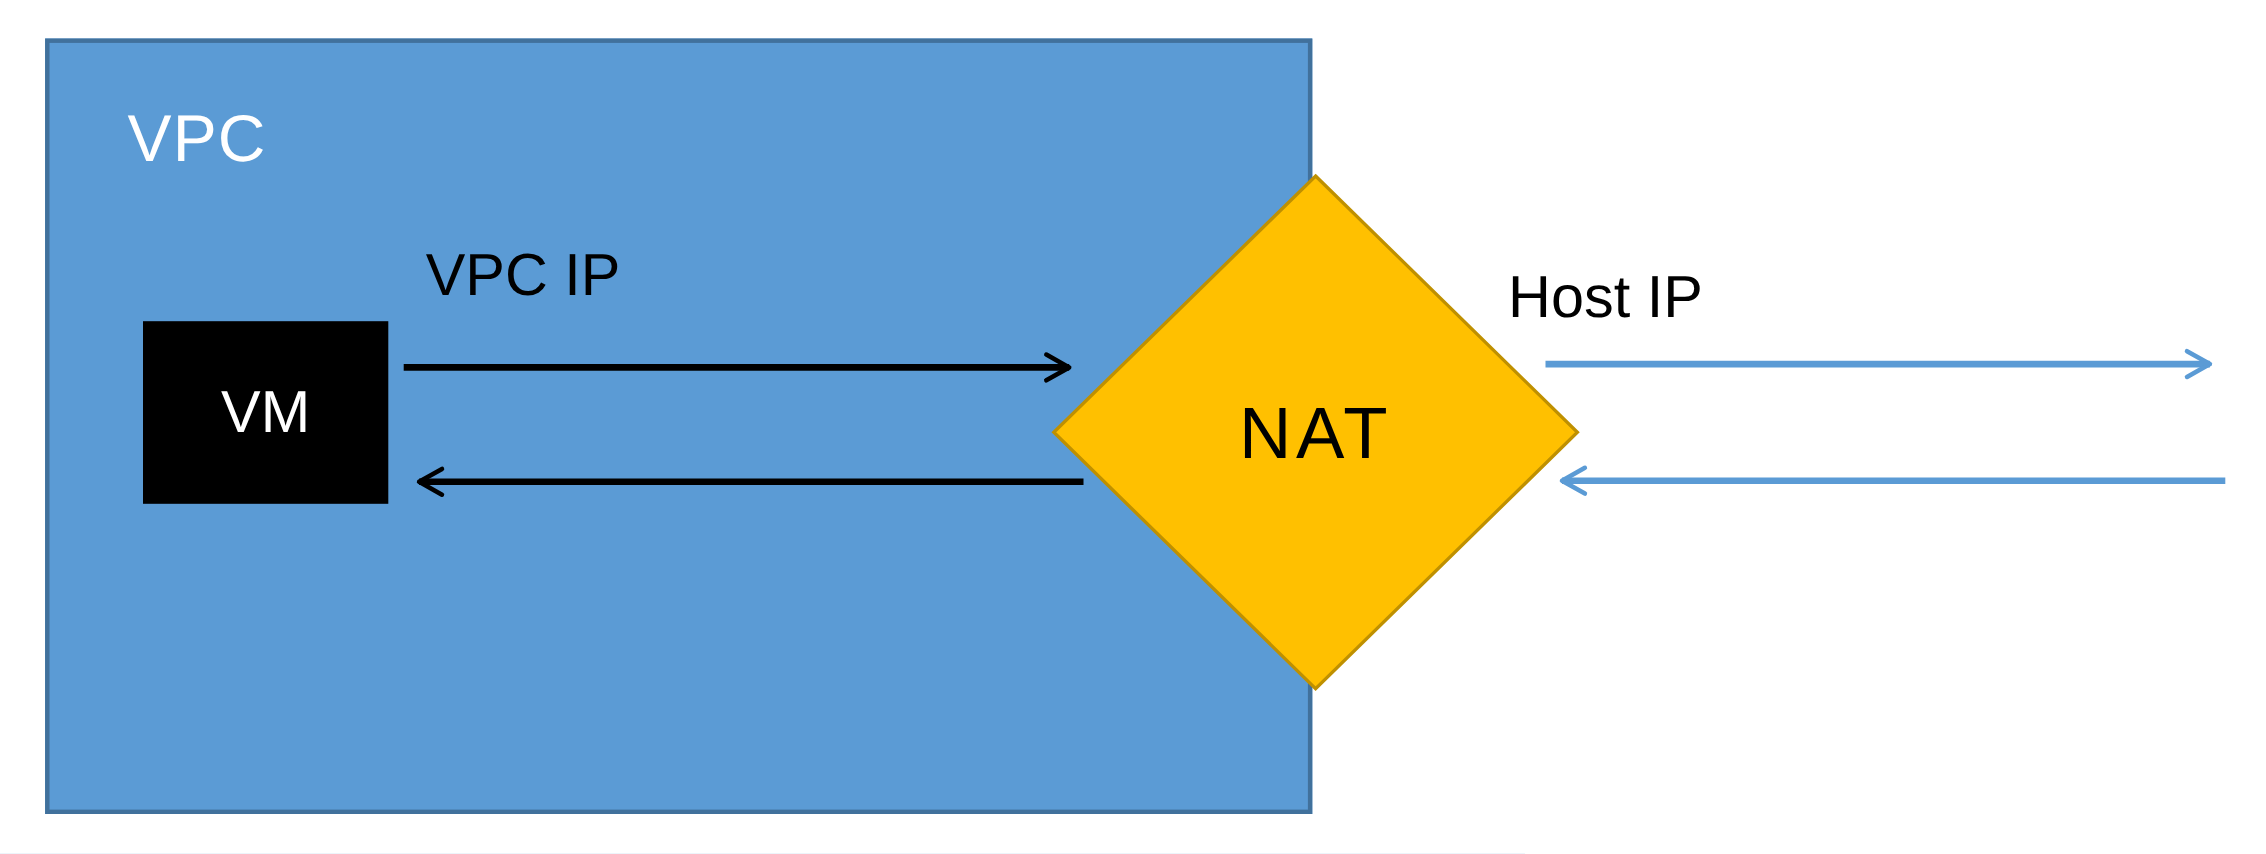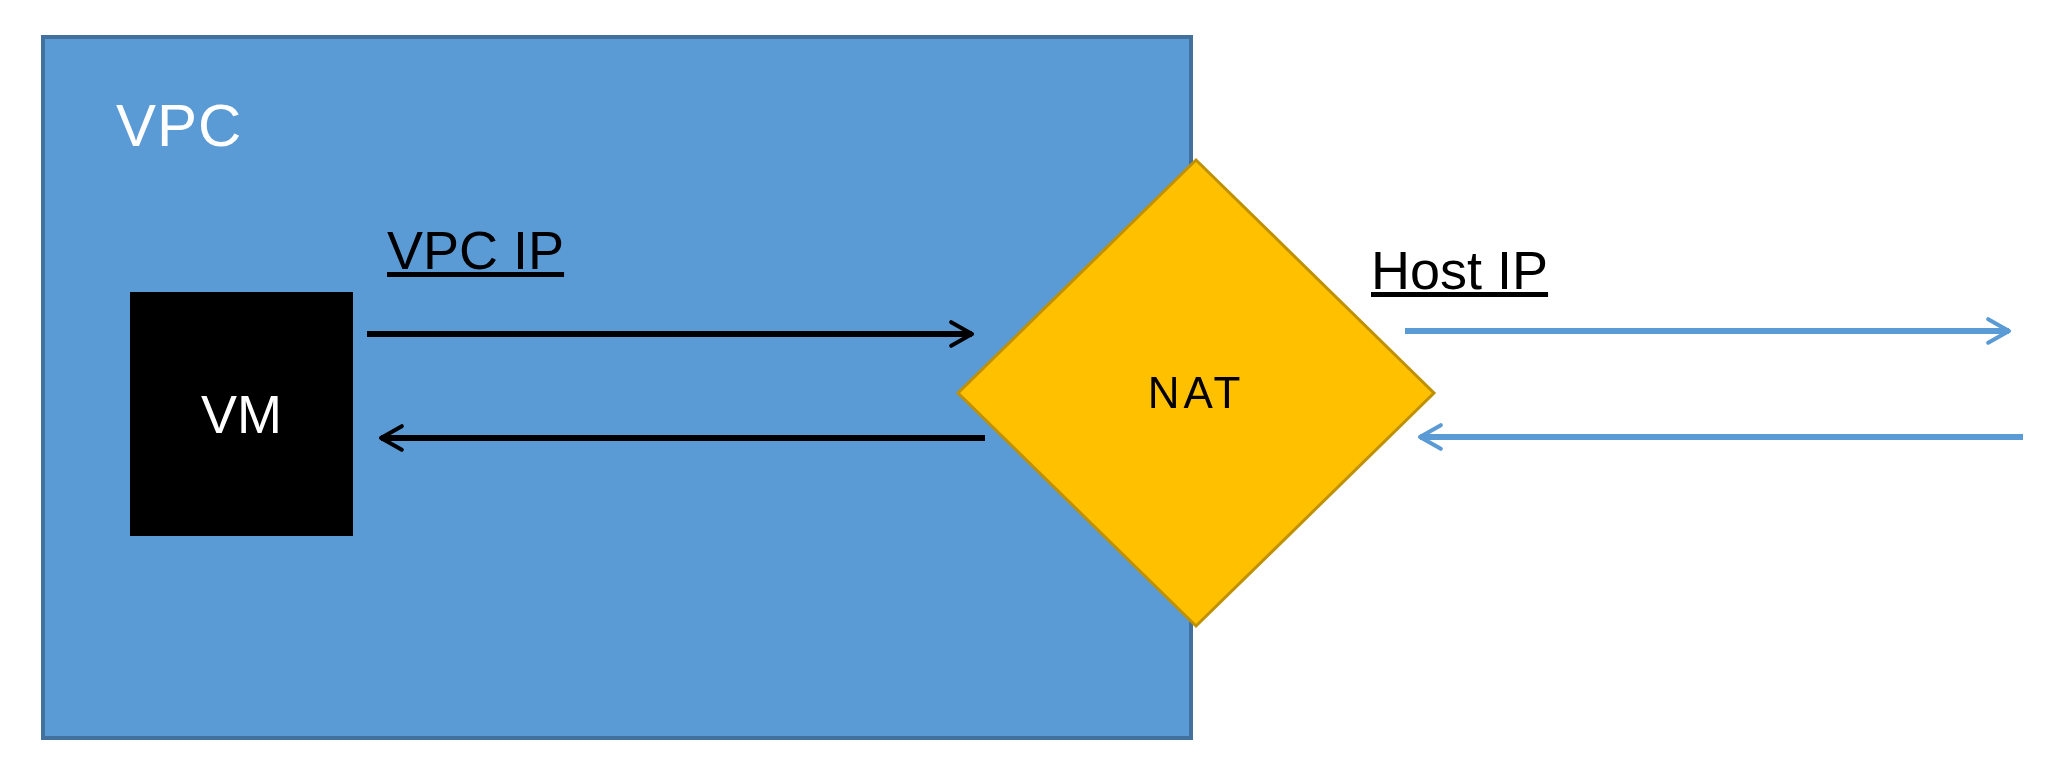--- a/index.html
+++ b/index.html
@@ -45,21 +45,21 @@
     line-height: 1;
     color: var(--vpc-label-color);
     letter-spacing: 1px;
   }
 
   .vm-box {
     position: absolute;
     left: 130px;
     top: 292px;
     width: 223px;
-    height: 244px;
+    height: 166px;
     background: var(--vm-fill);
     display: flex;
     align-items: center;
     justify-content: center;
   }
 
   .vm-label {
     color: var(--vm-text);
     font-size: 54px;
     line-height: 1;
@@ -88,33 +88,32 @@
     position: absolute;
     left: 996px;
     top: 243px;
     width: 400px;
     height: 300px;
     display: flex;
     flex-direction: column;
     align-items: center;
     justify-content: center;
     color: var(--label-color);
-    font-size: 44px;
+    font-size: 66px;
     line-height: 1.4;
     text-align: left;
   }
   .nat-label .nat-line1 { letter-spacing: 4px; }
 
   .flow-label {
     position: absolute;
     color: var(--label-color);
     font-size: 54px;
     line-height: 1;
     white-space: nowrap;
-    text-decoration: underline;
   }
   .vpc-ip-label { left: 387px; top: 223px; }
   .host-ip-label { left: 1371px; top: 243px; }
 </style>
 </head>
 <body>
 
 <div class="canvas">
 
   <div class="vpc-box"></div>

